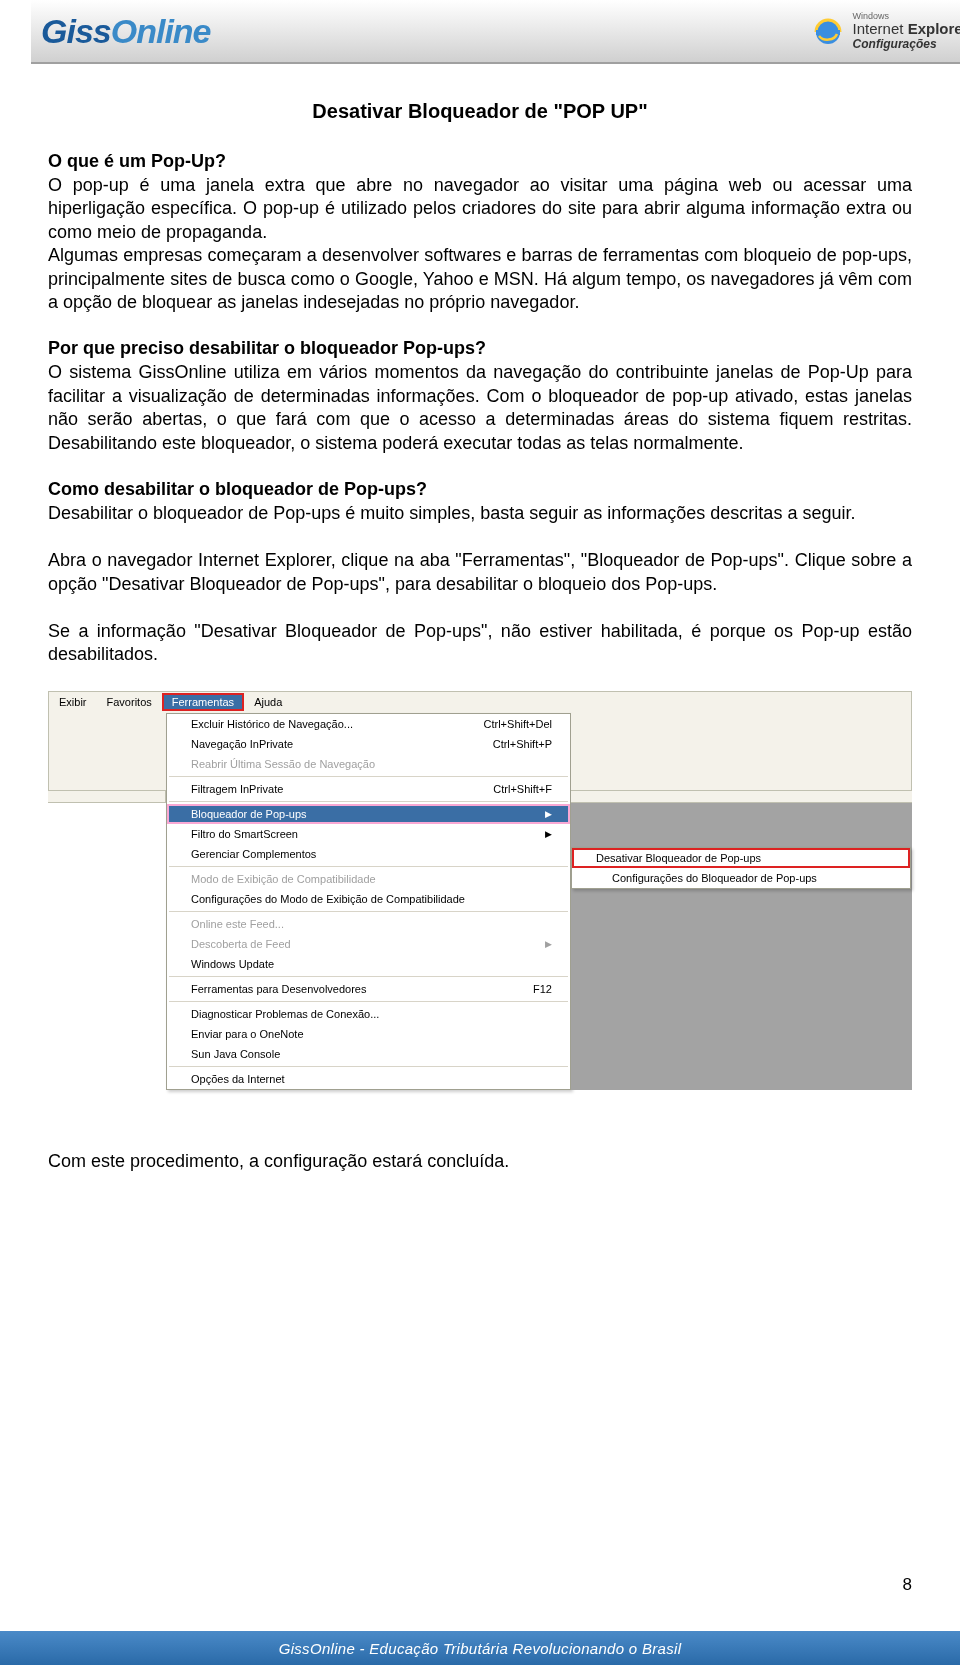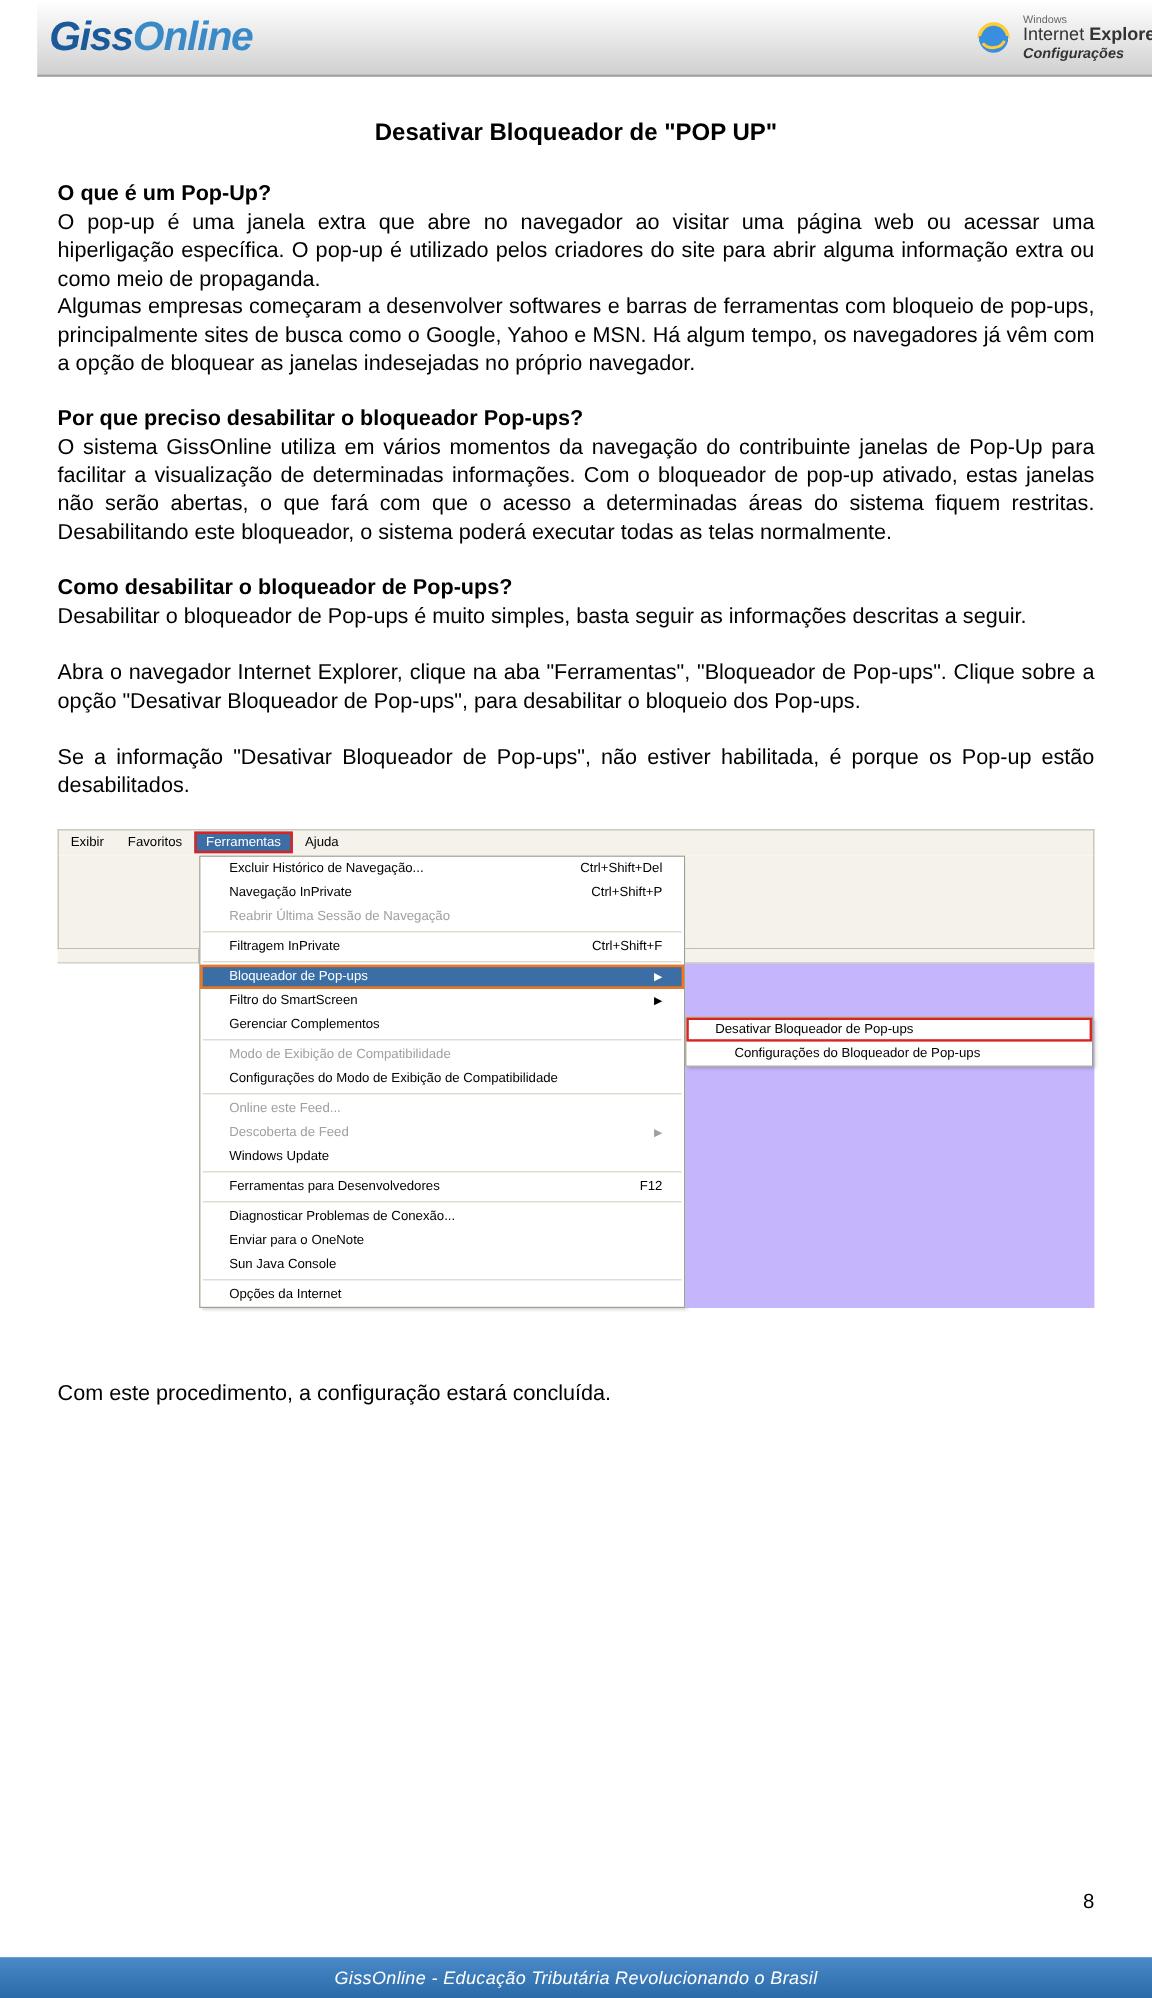--- a/index.html
+++ b/index.html
@@ -131,21 +131,21 @@
     cursor: default;
     white-space: nowrap;
   }
   .ss-dropdown .ditem .shortcut { margin-left: auto; color: #000; }
   .ss-dropdown .ditem .arrow { margin-left: auto; font-size: 9px; }
   .ss-dropdown .ditem.disabled { color: #a0a0a0; }
   .ss-dropdown .ditem.disabled .arrow { color: #a0a0a0; }
   .ss-dropdown .ditem.highlight {
     background: #3a6ea5;
     color: #fff;
-    border: 2px solid #f97316;
+    border: 2px solid #f9a8d4;
     height: 20px;
     padding: 0 16px 0 22px;
   }
   .ss-dropdown .sep {
     height: 1px;
     background: #d8d4c8;
     margin: 2px 2px;
   }
   .ss-right-area {
     flex: 1;
@@ -159,21 +159,21 @@
     border-left: none;
     border-top: none;
   }
   .ss-right-bar {
     height: 12px;
     background: #f4f2ea;
     border-bottom: 1px solid #c0c0b0;
   }
   .ss-right-blue {
     flex: 1;
-    background: #c4b5fd;
+    background: #a3a3a3;
     position: relative;
     text-decoration: underline;
   }
   .ss-submenu {
     position: absolute;
     top: 0;
     left: 0;
     width: 340px;
     background: #ffffff;
     border: 1px solid #a0a090;

